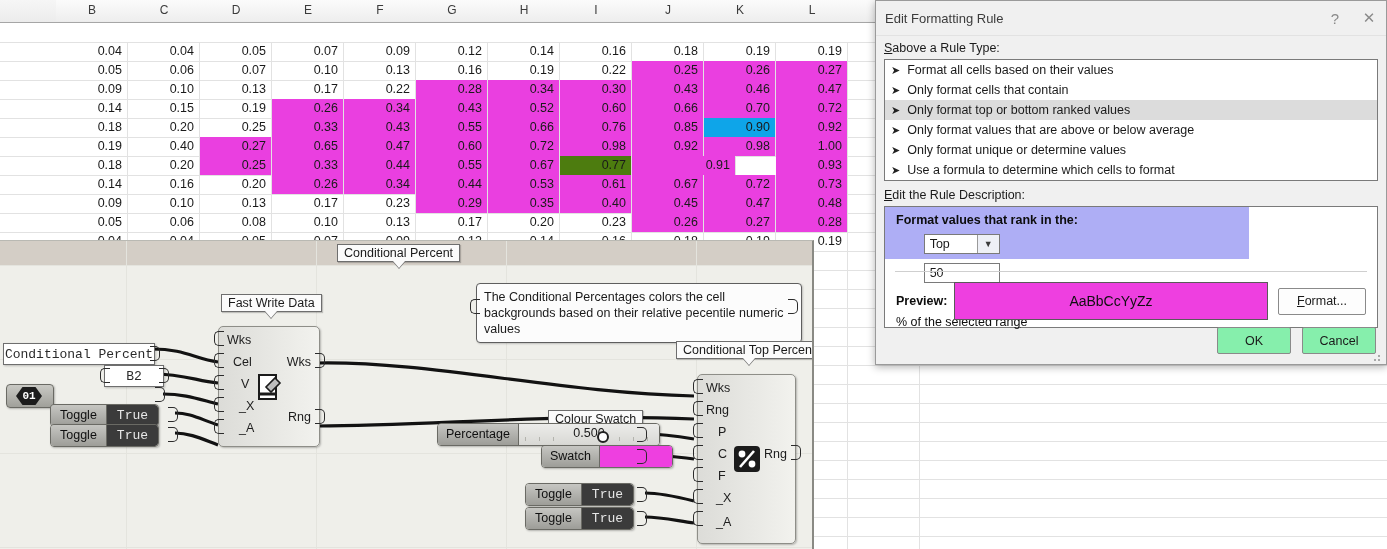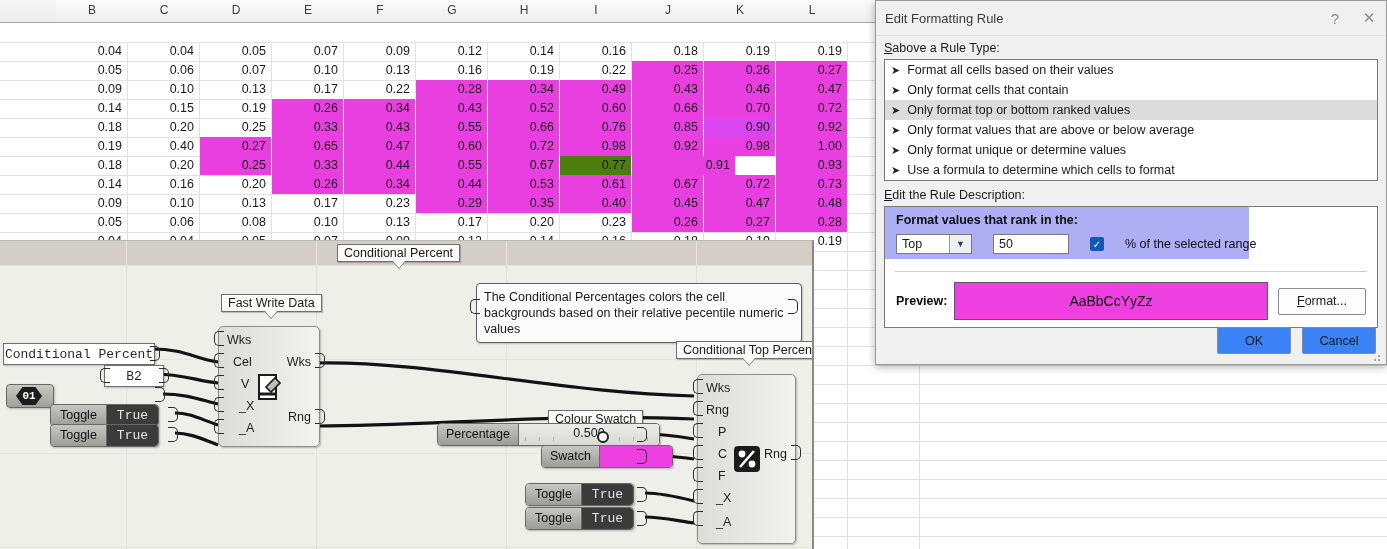--- a/index.html
+++ b/index.html
@@ -106,42 +106,42 @@
   .dsec-label u{text-decoration:underline;}
   .rulelist{margin:0 8px;border:1px solid #7a7a7a;background:#fff;}
   .ruleitem{font-size:12.5px;color:#1a1a1a;padding:3px 4px 3px 6px;display:flex;
     align-items:center;gap:7px;}
   .ruleitem.sel{background:#dcdcdc;}
   .ruleitem .arw{font-size:11px;color:#222;}
   .descbox{margin:4px 8px 0 8px;border:1px solid #7a7a7a;background:#fff;height:122px;
     position:relative;box-sizing:border-box;}
   .hlband{position:absolute;left:0;top:0;width:74%;height:52px;background:#aeaef5;}
   .hltitle{position:absolute;left:11px;top:6px;font-size:12.5px;color:#0d0d0d;font-weight:bold;}
-  .rowctl{position:absolute;left:11px;top:27px;display:flex;align-items:center;gap:21px;}
+  .rowctl{position:absolute;left:11px;top:27px;display:flex;align-items:center;gap:9px;flex-direction:column;}
   .selbox{width:76px;height:20px;border:1px solid #7a7a7a;background:#fff;display:flex;
     align-items:center;box-sizing:border-box;}
   .selbox .stxt{flex:1;font-size:12.5px;color:#1a1a1a;padding-left:5px;}
   .selbox .sarrow{width:21px;height:18px;border-left:1px solid #9a9a9a;
     display:flex;align-items:center;justify-content:center;font-size:9px;color:#3b3b3b;
     background:#eef0f6;}
   .numbox{width:76px;height:20px;border:1px solid #7a7a7a;background:#fff;
     font-size:12.5px;color:#1a1a1a;padding-left:5px;line-height:19px;box-sizing:border-box;}
   .cbx{width:14px;height:14px;border-radius:2px;background:#1258b8;
     display:flex;align-items:center;justify-content:center;color:#fff;font-size:10px;}
   .cbxlabel{font-size:12.5px;color:#0d0d0d;}
   .divline{position:absolute;left:10px;right:10px;top:64px;height:1px;background:#cfcfcf;}
   .previewrow{position:absolute;left:0;right:0;top:72px;height:44px;display:flex;
     align-items:center;padding:0 11px;box-sizing:border-box;}
   .plabel{font-size:12.5px;color:#0d0d0d;font-weight:bold;width:58px;}
   .pbox{flex:1;height:36px;border:1px solid #5a5a5a;display:flex;align-items:center;
     justify-content:center;font-size:14px;color:#101010;margin-right:10px;}
   .fmtbtn{width:86px;height:25px;border:1px solid #8a8a8a;background:#fdfdfd;border-radius:2px;
     font-size:12.5px;color:#1a1a1a;display:flex;align-items:center;justify-content:center;}
   .btnrow{position:absolute;right:10px;bottom:10px;display:flex;gap:11px;}
-  .dlgbtn{width:72px;height:25px;border:1px solid #8a8a8a;background:#3b82f6;border-radius:2px;
+  .dlgbtn{width:72px;height:25px;border:1px solid #8a8a8a;background:#86efac;border-radius:2px;
     font-size:12.5px;color:#1a1a1a;display:flex;align-items:center;justify-content:center;}
   .grip{position:absolute;right:3px;bottom:2px;width:9px;height:9px;
     background:
       radial-gradient(circle 1px at 1px 7px,#a8a8a8 99%,transparent),
       radial-gradient(circle 1px at 5px 7px,#a8a8a8 99%,transparent),
       radial-gradient(circle 1px at 5px 3px,#a8a8a8 99%,transparent);}
 </style>
 </head>
 <body>
 
@@ -191,21 +191,21 @@
         <div class="gcell" style="left: 848px; width: 72px;"></div>
       </div>
       <div class="gridrow" style="top: 80px; height: 19px;">
         <div class="gcell" style="left: 56px; width: 72px;">0.09</div>
         <div class="gcell" style="left: 128px; width: 72px;">0.10</div>
         <div class="gcell" style="left: 200px; width: 72px;">0.13</div>
         <div class="gcell" style="left: 272px; width: 72px;">0.17</div>
         <div class="gcell" style="left: 344px; width: 72px;">0.22</div>
         <div class="gcell hl" style="left: 416px; width: 72px; background: rgb(234, 63, 224);">0.28</div>
         <div class="gcell hl" style="left: 488px; width: 72px; background: rgb(234, 63, 224);">0.34</div>
-        <div class="gcell hl" style="left: 560px; width: 72px; background: rgb(234, 63, 224);">0.49</div>
+        <div class="gcell hl" style="left: 560px; width: 72px; background: rgb(234, 63, 224);">0.30</div>
         <div class="gcell hl" style="left: 632px; width: 72px; background: rgb(234, 63, 224);">0.43</div>
         <div class="gcell hl" style="left: 704px; width: 72px; background: rgb(234, 63, 224);">0.46</div>
         <div class="gcell hl" style="left: 776px; width: 72px; background: rgb(234, 63, 224);">0.47</div>
         <div class="gcell" style="left: 848px; width: 72px;"></div>
       </div>
       <div class="gridrow" style="top: 99px; height: 19px;">
         <div class="gcell" style="left: 56px; width: 72px;">0.14</div>
         <div class="gcell" style="left: 128px; width: 72px;">0.15</div>
         <div class="gcell" style="left: 200px; width: 72px;">0.19</div>
         <div class="gcell hl" style="left: 272px; width: 72px; background: rgb(234, 63, 224);">0.26</div>
@@ -221,21 +221,21 @@
       <div class="gridrow" style="top: 118px; height: 19px;">
         <div class="gcell" style="left: 56px; width: 72px;">0.18</div>
         <div class="gcell" style="left: 128px; width: 72px;">0.20</div>
         <div class="gcell" style="left: 200px; width: 72px;">0.25</div>
         <div class="gcell hl" style="left: 272px; width: 72px; background: rgb(234, 63, 224);">0.33</div>
         <div class="gcell hl" style="left: 344px; width: 72px; background: rgb(234, 63, 224);">0.43</div>
         <div class="gcell hl" style="left: 416px; width: 72px; background: rgb(234, 63, 224);">0.55</div>
         <div class="gcell hl" style="left: 488px; width: 72px; background: rgb(234, 63, 224);">0.66</div>
         <div class="gcell hl" style="left: 560px; width: 72px; background: rgb(234, 63, 224);">0.76</div>
         <div class="gcell hl" style="left: 632px; width: 72px; background: rgb(234, 63, 224);">0.85</div>
-        <div class="gcell hl" style="left: 704px; width: 72px; background: #d946ef;">0.90</div>
+        <div class="gcell hl" style="left: 704px; width: 72px; background: #0ea5e9;">0.90</div>
         <div class="gcell hl" style="left: 776px; width: 72px; background: rgb(234, 63, 224);">0.92</div>
         <div class="gcell" style="left: 848px; width: 72px;"></div>
       </div>
       <div class="gridrow" style="top: 137px; height: 19px;">
         <div class="gcell" style="left: 56px; width: 72px;">0.19</div>
         <div class="gcell" style="left: 128px; width: 72px;">0.40</div>
         <div class="gcell hl" style="left: 200px; width: 72px; background: rgb(234, 63, 224);">0.27</div>
         <div class="gcell hl" style="left: 272px; width: 72px; background: rgb(234, 63, 224);">0.65</div>
         <div class="gcell hl" style="left: 344px; width: 72px; background: rgb(234, 63, 224);">0.47</div>
         <div class="gcell hl" style="left: 416px; width: 72px; background: rgb(234, 63, 224);">0.60</div>

